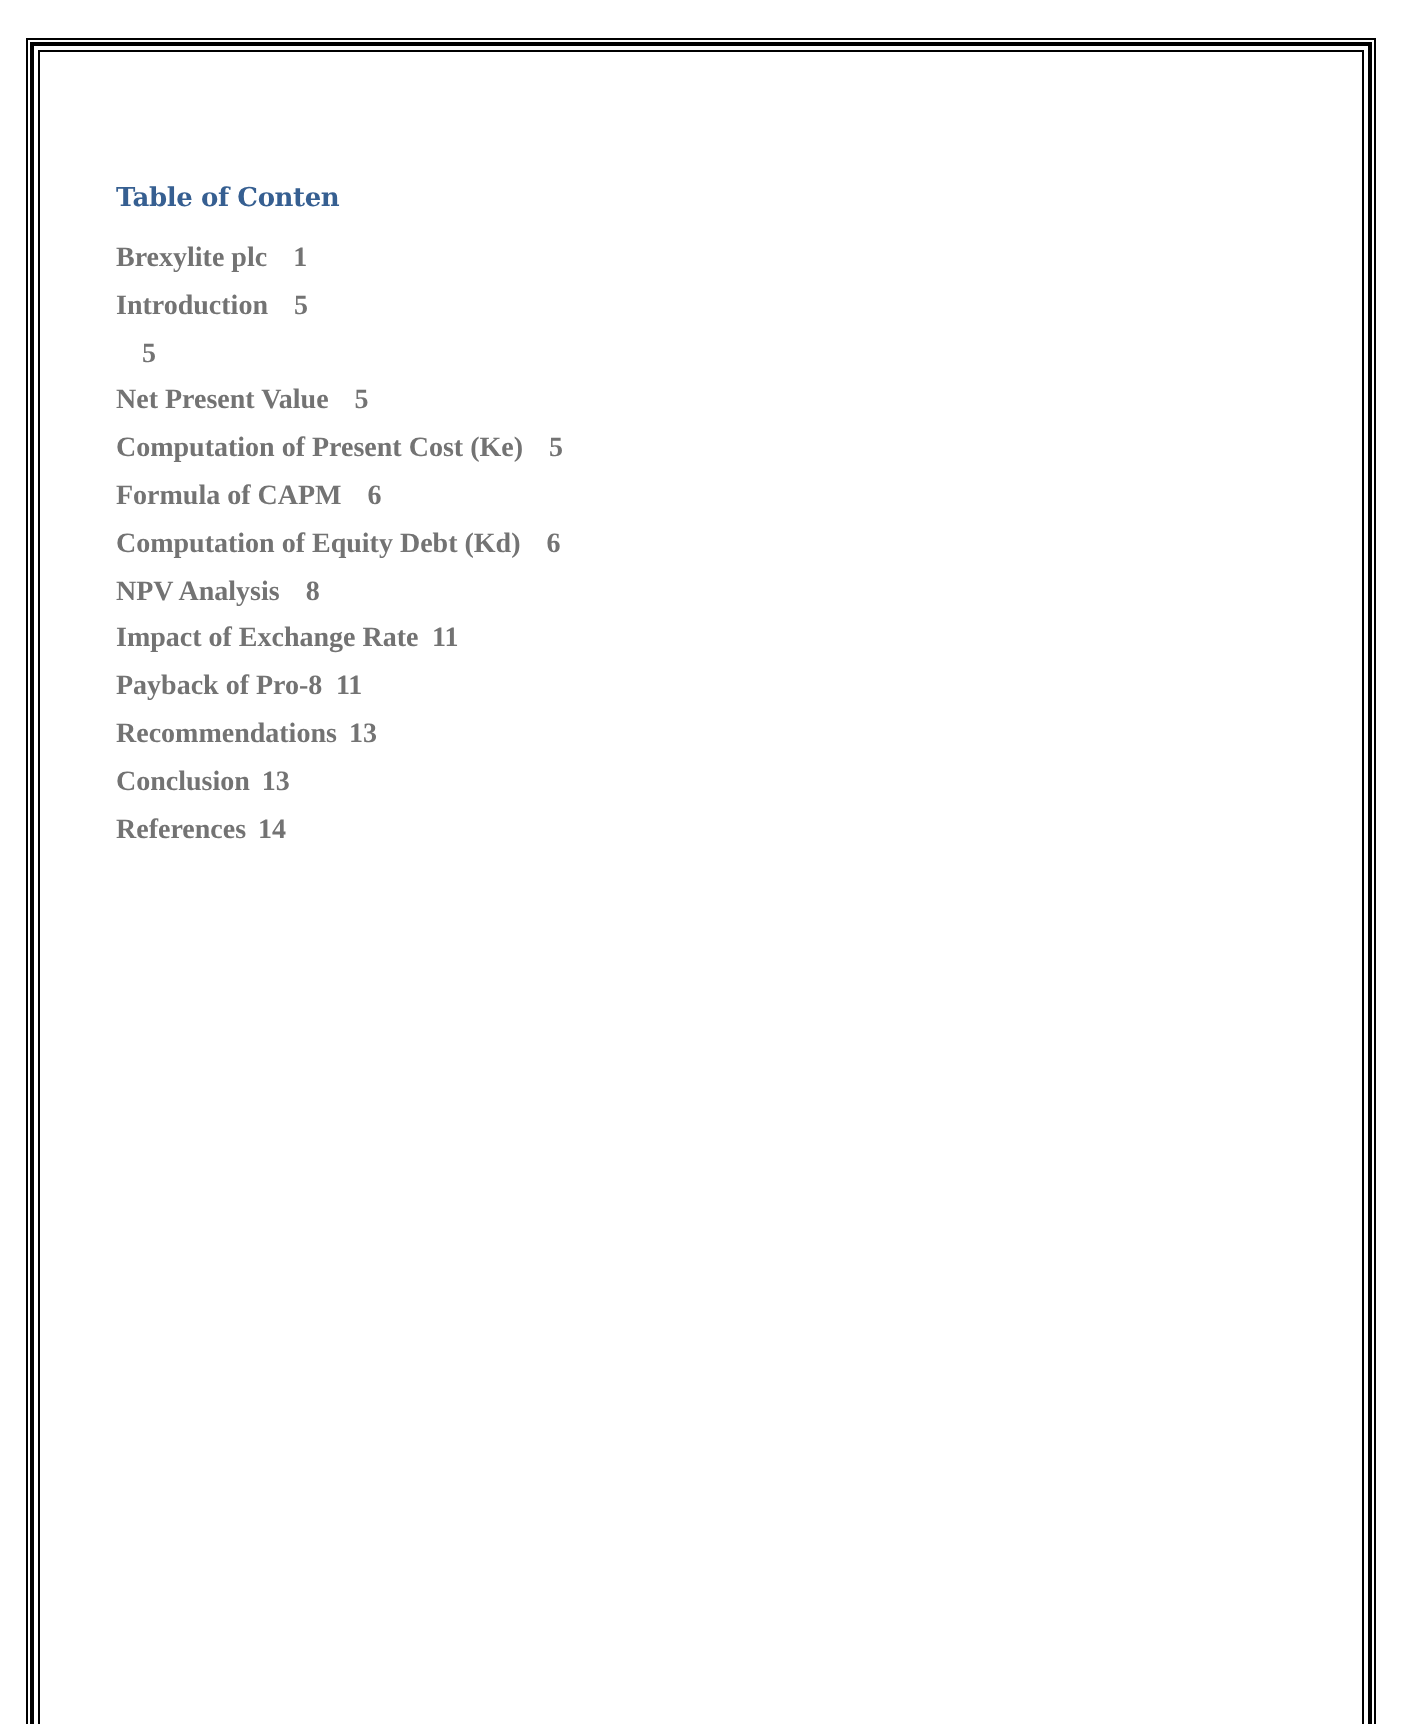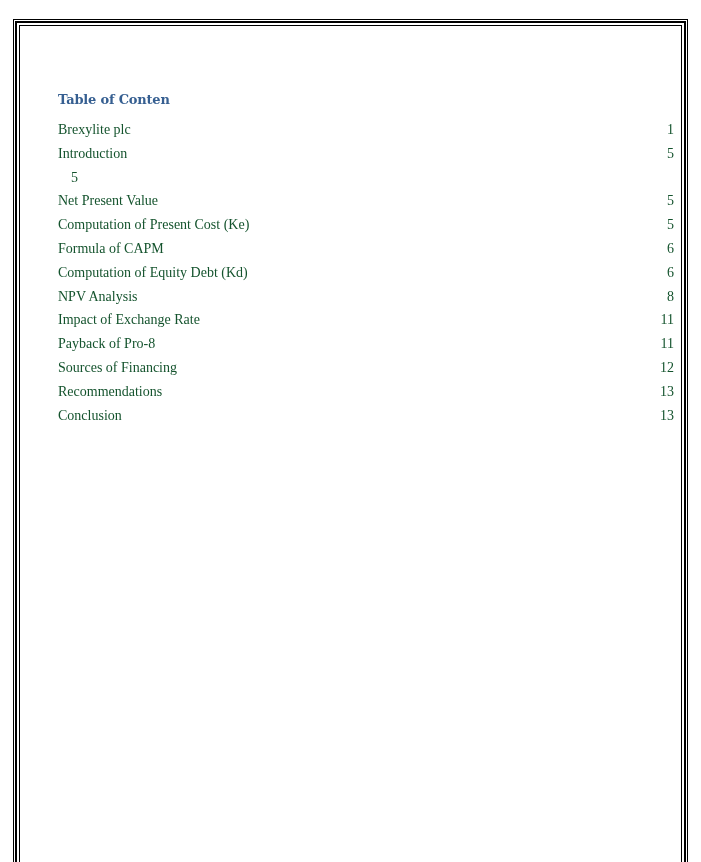--- a/index.html
+++ b/index.html
@@ -57,27 +57,28 @@
       line-height: 24px;
       letter-spacing: -0.2px;
     }
     .toc-list {
       list-style: none;
       margin: 0;
       padding: 0;
     }
     .toc-entry {
       display: flex;
-      justify-content: space-between;
+      justify-content: flex-start;
       align-items: baseline;
       height: 23.8px;
       line-height: 23.8px;
       font-family: "Liberation Serif", serif;
       font-size: 14px;
-      color: #14532d;
+      color: #737373;
+      font-weight: bold;
     }
     .toc-entry .label {
       white-space: nowrap;
     }
     .toc-entry .page {
       text-align: right;
       min-width: 20px;
     }
   </style>
 </head>
@@ -123,25 +124,25 @@
     </li>
     <li class="toc-entry">
       <span class="label">Impact of Exchange Rate</span>
       <span class="page">11</span>
     </li>
     <li class="toc-entry">
       <span class="label">Payback of Pro-8</span>
       <span class="page">11</span>
     </li>
     <li class="toc-entry">
-      <span class="label">Sources of Financing</span>
-      <span class="page">12</span>
-    </li>
-    <li class="toc-entry">
       <span class="label">Recommendations</span>
       <span class="page">13</span>
     </li>
     <li class="toc-entry">
       <span class="label">Conclusion</span>
       <span class="page">13</span>
     </li>
+    <li class="toc-entry">
+      <span class="label">References</span>
+      <span class="page">14</span>
+    </li>
   </ul>
 </div>
 
 </body></html>

